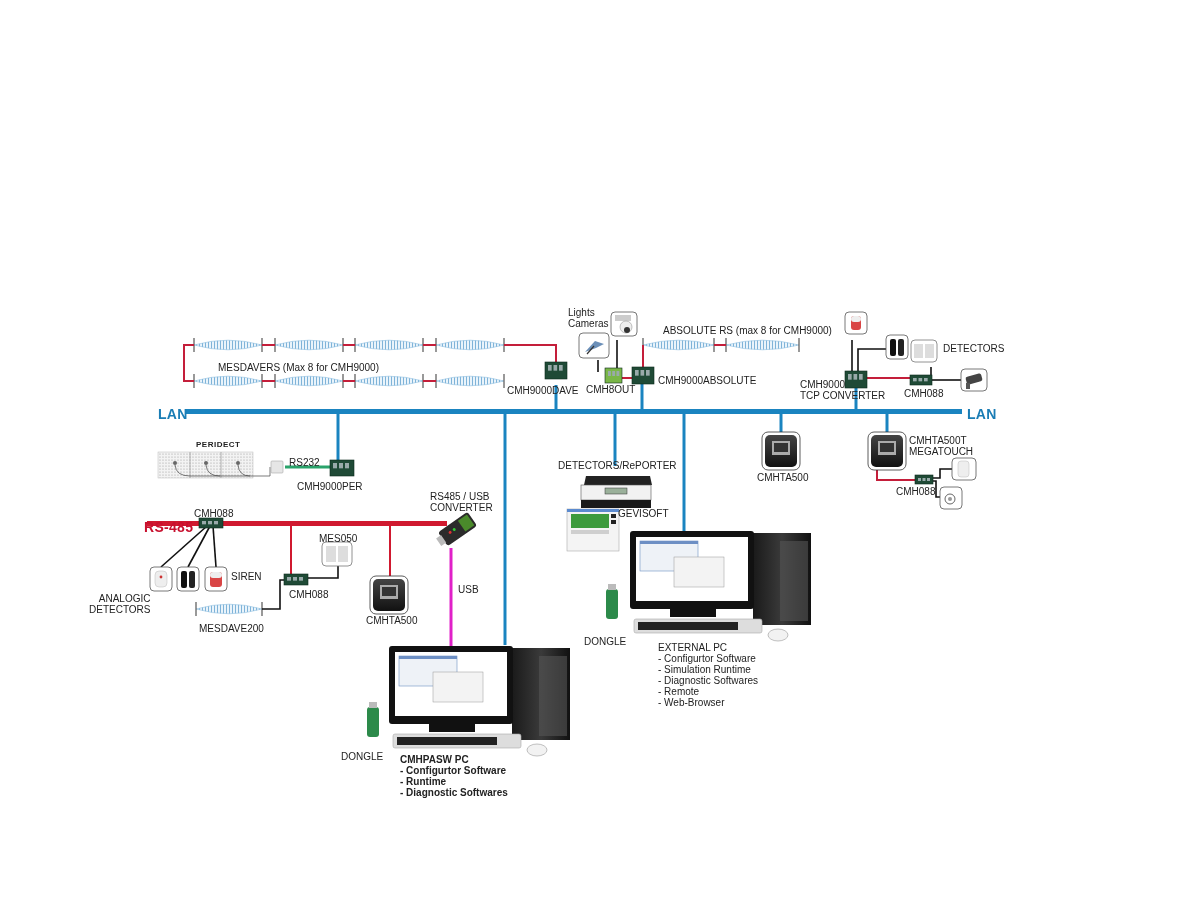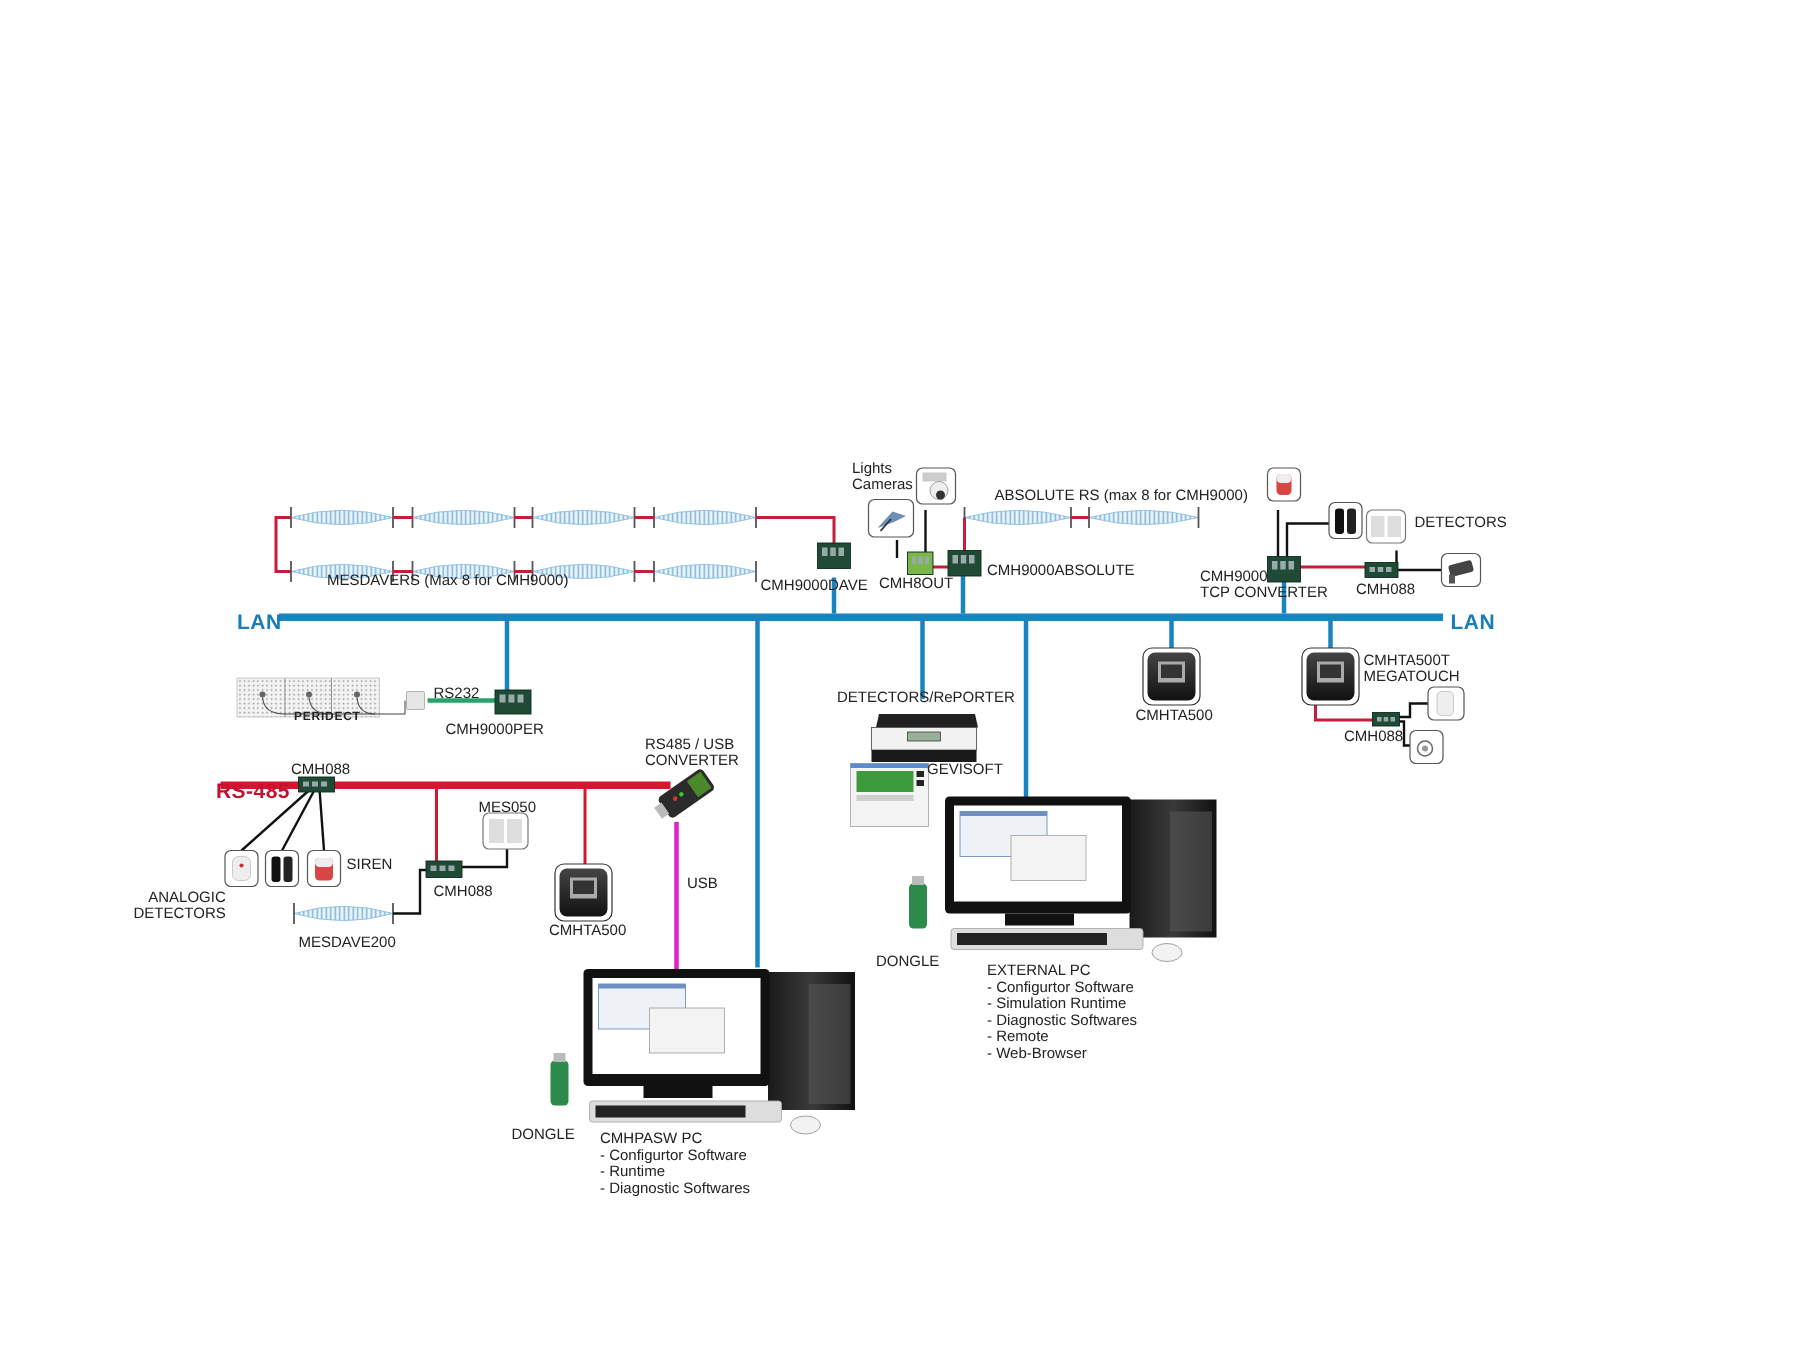--- a/index.html
+++ b/index.html
@@ -378,33 +378,33 @@
   <g>
     <rect x="367" y="707" width="12" height="30" rx="3" fill="#2c8a4a"></rect>
     <rect x="369" y="702" width="8" height="6" fill="#bbb"></rect>
   </g>
 </svg>
 
 <div class="bus-lbl lan-lbl" style="left:158px;top:406px;">LAN</div>
 <div class="bus-lbl lan-lbl" style="left:967px;top:406px;">LAN</div>
 <div class="bus-lbl rs-lbl" style="left:144px;top:519px;">RS-485</div>
 
-<div class="lbl" style="left:218px;top:362px;margin-top:20px;">MESDAVERS (Max 8 for CMH9000)</div>
+<div class="lbl" style="left:218px;top:362px;">MESDAVERS (Max 8 for CMH9000)</div>
 <div class="lbl" style="left:507px;top:385px;text-align:center;">CMH9000DAVE</div>
 <div class="lbl multiline" style="left:568px;top:307px;line-height:11px;">Lights
 Cameras</div>
 <div class="lbl" style="left:586px;top:384px;">CMH8OUT</div>
 <div class="lbl" style="left:663px;top:325px;">ABSOLUTE RS (max 8 for CMH9000)</div>
 <div class="lbl" style="left:658px;top:375px;text-align:center;">CMH9000ABSOLUTE</div>
 <div class="lbl multiline" style="left:800px;top:379px;">CMH9000
 TCP CONVERTER</div>
 <div class="lbl" style="left:943px;top:343px;">DETECTORS</div>
 <div class="lbl" style="left:904px;top:388px;">CMH088</div>
 
-<div class="lbl" style="left:196px;top:439px;font-size:8px;font-weight:bold;letter-spacing:0.5px;font-variant:small-caps;margin-top:33px;">PERIDECT</div>
+<div class="lbl" style="left:196px;top:439px;font-size:8px;font-weight:bold;letter-spacing:0.5px;font-variant:small-caps;">PERIDECT</div>
 <div class="lbl" style="left:289px;top:457px;">RS232</div>
 <div class="lbl" style="left:297px;top:481px;">CMH9000PER</div>
 <div class="lbl" style="left:558px;top:460px;">DETECTORS/RePORTER</div>
 <div class="lbl" style="left:618px;top:508px;">GEVISOFT</div>
 <div class="lbl" style="left:757px;top:472px;">CMHTA500</div>
 <div class="lbl multiline" style="left:909px;top:435px;">CMHTA500T
 MEGATOUCH</div>
 <div class="lbl" style="left:896px;top:486px;">CMH088</div>
 
 <div class="lbl" style="left:194px;top:508px;">CMH088</div>
@@ -423,18 +423,18 @@
 <div style="position:absolute;left:658px;top:642px;">
   <div class="lbl" style="position:static;">EXTERNAL PC</div>
   <div class="lbl" style="position:static;">- Configurtor Software</div>
   <div class="lbl" style="position:static;">- Simulation Runtime</div>
   <div class="lbl" style="position:static;">- Diagnostic Softwares</div>
   <div class="lbl" style="position:static;">- Remote</div>
   <div class="lbl" style="position:static;">- Web-Browser</div>
 </div>
 
 <div class="lbl" style="left:341px;top:751px;">DONGLE</div>
-<div style="position:absolute;left:400px;top:754px;">
+<div style="position:absolute;left:400px;top:754px;font-weight:bold;">
   <div class="lbl" style="position:static;">CMHPASW PC</div>
   <div class="lbl" style="position:static;">- Configurtor Software</div>
   <div class="lbl" style="position:static;">- Runtime</div>
   <div class="lbl" style="position:static;">- Diagnostic Softwares</div>
 </div>
 
 </body></html>

